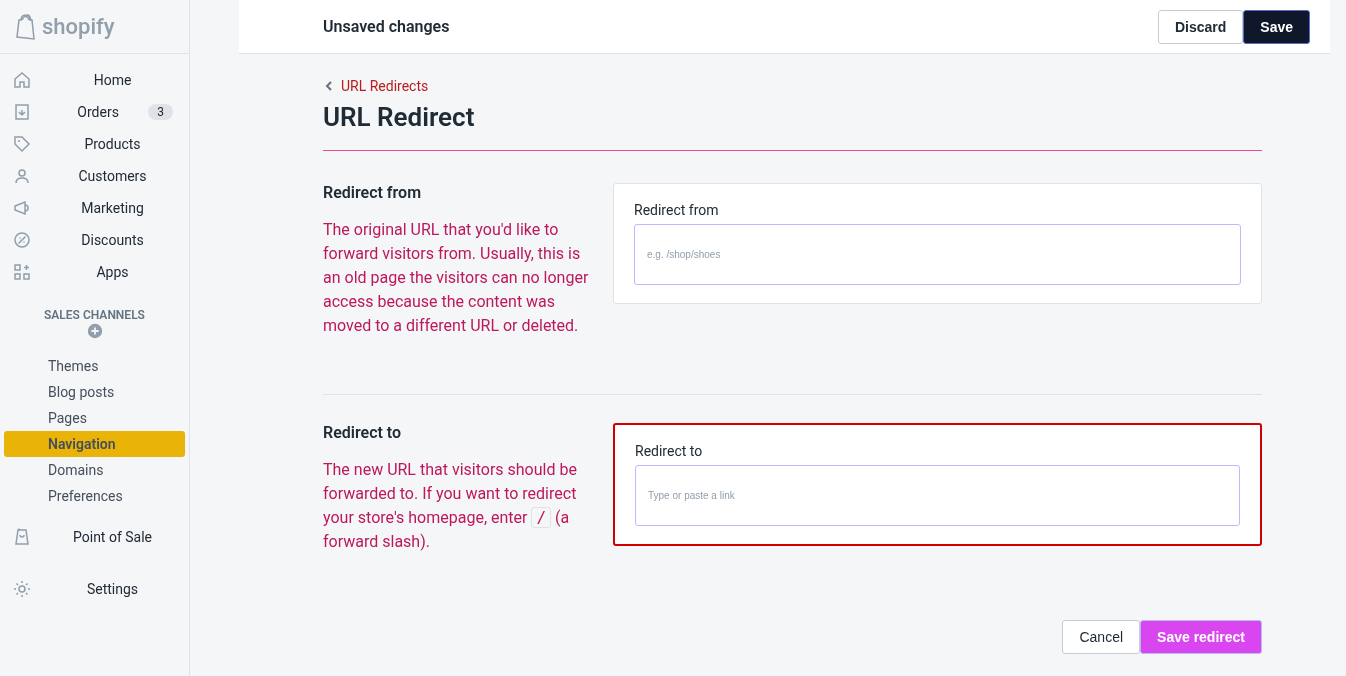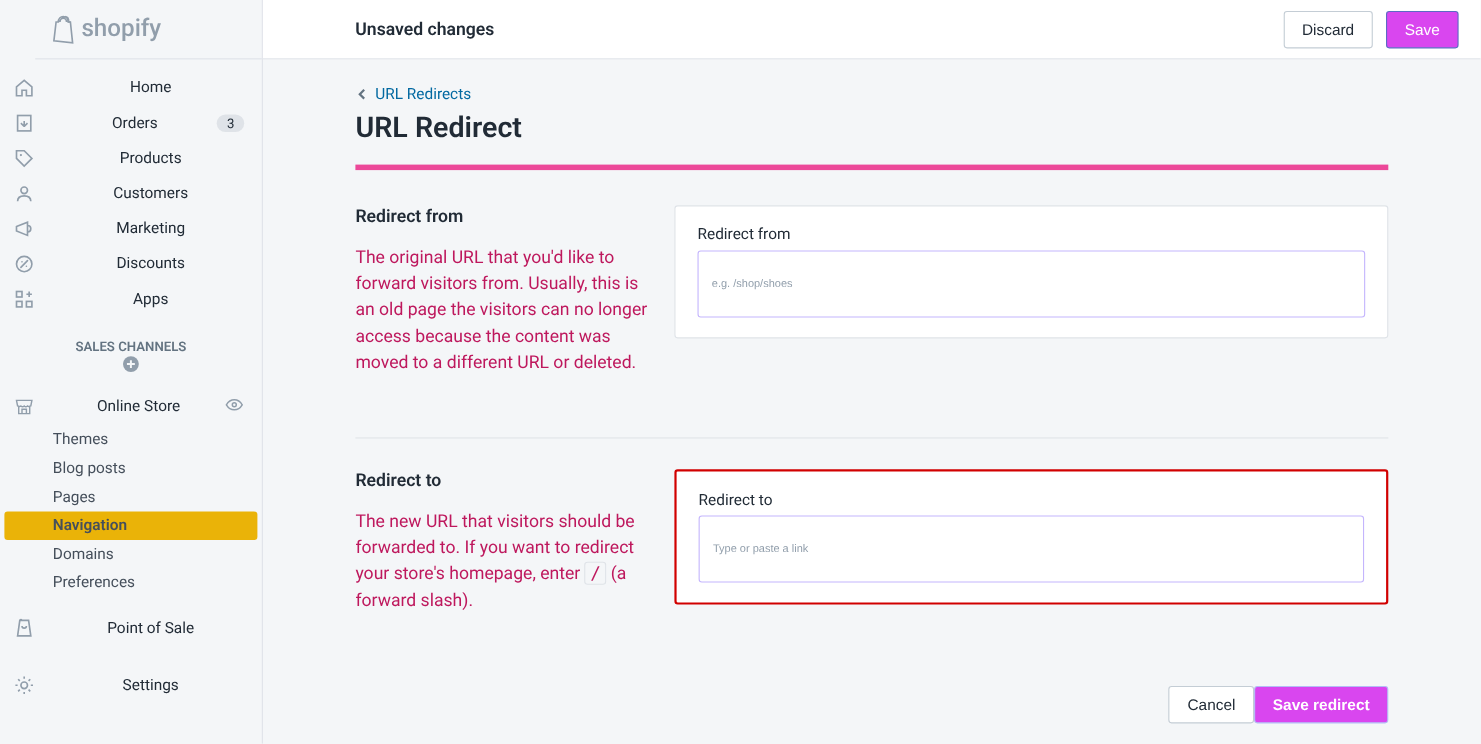--- a/index.html
+++ b/index.html
@@ -12,21 +12,21 @@
       background: #f4f6f8;
       color: #212b36;
       width: 1346px;
       height: 676px;
       overflow: hidden;
     }
     .topbar {
       position: absolute;
       top: 0;
       left: 239px;
-      right: 0;
+      right: 16px;
       height: 54px;
       background: #fff;
       border-bottom: 1px solid #dfe3e8;
       display: flex;
       align-items: center;
       padding: 0 20px 0 84px;
       z-index: 10;
     }
     .topbar-title {
       font-size: 16px;
@@ -37,42 +37,42 @@
     .btn {
       border: 1px solid #c4cdd5;
       background: #fff;
       border-radius: 3px;
       padding: 8px 16px;
       font-size: 14px;
       cursor: pointer;
       color: #212b36;
     }
     .btn-primary {
-      background: #d946ef;
+      background: #0f172a;
       color: #fff;
       border-color: #5c6ac4;
     }
     .btn-primary-disabled {
       background: #d946ef;
       color: #fff;
       border-color: #b3bcf5;
       font-weight: bold;
     }
     .topbar .btn {
-      margin-left: 12px;
+      margin-left: 0;
+      font-weight: bold;
     }
     .sidebar-container {
       position: absolute;
       top: 0;
       left: 0;
-      width: 239px;
+      width: 190px;
       height: 100%;
       background: #f4f6f8;
       border-right: 1px solid #dfe3e8;
-      padding-left: 32px;
     }
     .logo-area {
       height: 54px;
       display: flex;
       align-items: center;
       padding: 0 14px;
       border-bottom: 1px solid #dfe3e8;
     }
     .logo {
       display: flex;
@@ -170,34 +170,34 @@
       top: 54px;
       left: 239px;
       right: 0;
       bottom: 0;
       overflow-y: auto;
       padding: 24px 84px 40px;
     }
     .breadcrumb {
       display: flex;
       align-items: center;
-      color: #0369a1;
+      color: #b91c1c;
       font-size: 14px;
       cursor: pointer;
       margin-bottom: 8px;
     }
     .breadcrumb svg {
       margin-right: 6px;
     }
     .page-title {
       font-size: 26px;
       font-weight: 600;
       color: #212b36;
       padding-bottom: 18px;
-      border-bottom: 5px solid #ec4899;
+      border-bottom: 1px solid #ec4899;
       margin-bottom: 32px;
     }
     .section {
       display: flex;
       padding-bottom: 28px;
       margin-bottom: 28px;
     }
     .section-divider {
       border-top: 1px solid #dfe3e8;
       padding-top: 28px;
@@ -344,34 +344,20 @@
     <div class="section-header">
       <span>SALES CHANNELS</span>
       <span class="add-channel-icon">
         <svg width="18" height="18" viewBox="0 0 20 20">
             <circle cx="10" cy="10" r="8" fill="#919eab"></circle>
             <path d="M10 6 V14 M6 10 H14" stroke="#f4f6f8" stroke-width="2"></path>
           </svg>
       </span>
     </div>
 
-    <div class="nav-item">
-      <span class="icon">
-        <svg width="20" height="20" viewBox="0 0 20 20" fill="none">
-            <path d="M3 4 H17 L16 9 C16 9 14 10 13 9 C12 10 11 10 10 9 C9 10 8 10 7 9 C6 10 4 9 4 9 Z M5 10 V16 H15 V10 M8 16 V12 H12 V16" stroke="#919eab" stroke-width="1.3" fill="none"></path>
-          </svg>
-      </span>
-      <span class="nav-item-label">Online Store</span>
-      <span class="eye-icon">
-        <svg width="18" height="18" viewBox="0 0 20 20" fill="none">
-            <path d="M2 10 C2 10 5 5 10 5 C15 5 18 10 18 10 C18 10 15 15 10 15 C5 15 2 10 2 10 Z" stroke="#919eab" stroke-width="1.5" fill="none"></path>
-            <circle cx="10" cy="10" r="2" stroke="#919eab" stroke-width="1.5" fill="none"></circle>
-          </svg>
-      </span>
-    </div>
     <div class="nav-subitem">Themes</div>
     <div class="nav-subitem">Blog posts</div>
     <div class="nav-subitem">Pages</div>
     <div class="nav-subitem active">Navigation</div>
     <div class="nav-subitem">Domains</div>
     <div class="nav-subitem">Preferences</div>
 
     <div class="nav-item" style="margin-top:12px">
       <span class="icon">
         <svg width="20" height="20" viewBox="0 0 20 20" fill="none">

